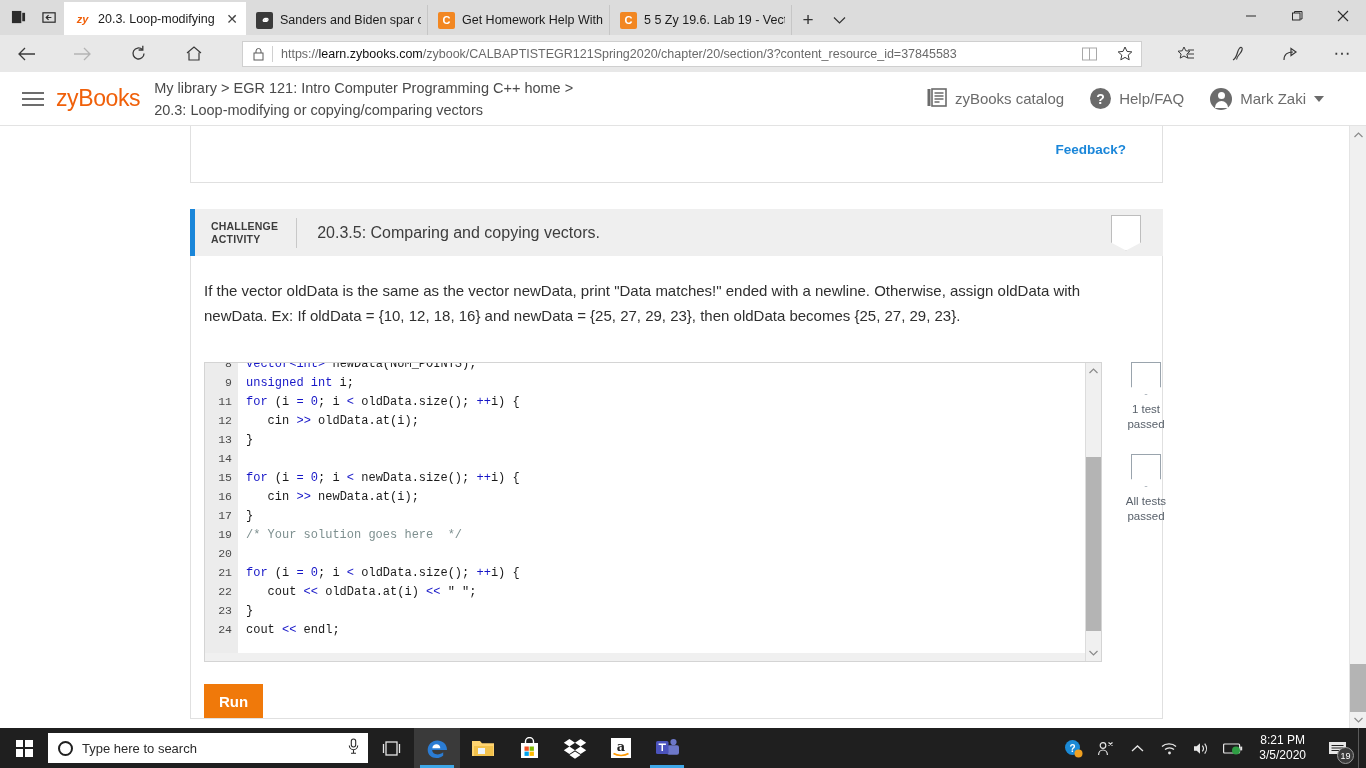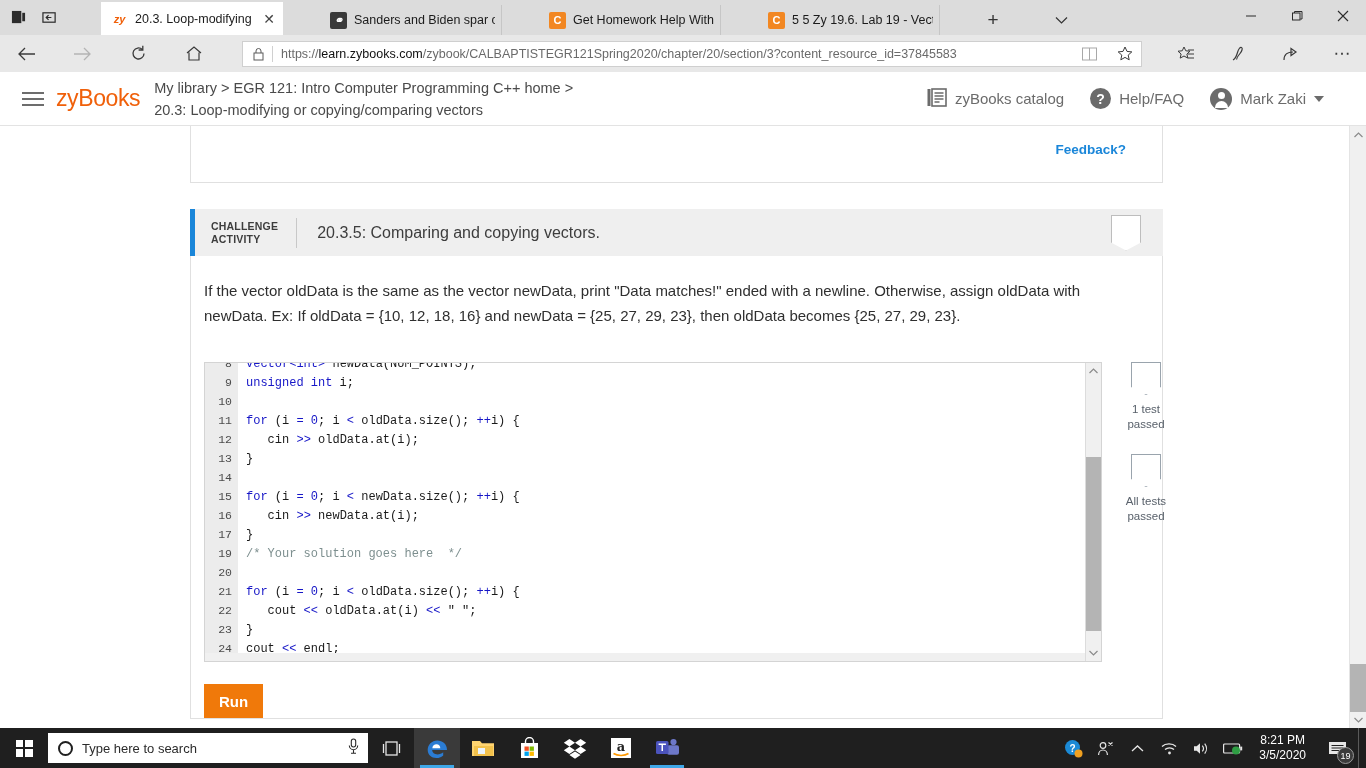--- a/index.html
+++ b/index.html
@@ -8,21 +8,21 @@
     overflow: hidden;
     font-family: "Liberation Sans", sans-serif;
     background: #fff;
   }
 
   
   .browser { width: 1366px; height: 728px; background: #e8e8e8; position: relative; }
 
   .tabstrip {
     height: 35px; background: #dcdcdc;
-    display: flex; align-items: flex-end; position: relative; gap: 37px;
+    display: flex; align-items: flex-end; position: relative;
   }
   .tab-syscorner {
     display: flex; align-items: center; height: 35px; padding: 0 6px 0 10px; gap: 14px;
   }
   .sysicon { width: 17px; height: 17px; display: flex; align-items: center; justify-content: center; color: #2b2b2b; }
 
   .tab {
     height: 30px; min-width: 150px; max-width: 182px;
     display: flex; align-items: center; gap: 7px;
     padding: 0 6px 0 10px;
@@ -364,21 +364,20 @@
 
         <div class="act-body">
           <div class="prompt">If the vector oldData is the same as the vector newData, print "Data matches!" ended with a newline. Otherwise, assign oldData with newData. Ex: If oldData = {10, 12, 18, 16} and newData = {25, 27, 29, 23}, then oldData becomes {25, 27, 29, 23}.</div>
 
           <div class="editor-wrap">
             <div class="editor">
               <div class="gutter"></div>
               <div class="code-area" id="code-lines">
                   <div class="cline"><span class="ln">8</span><span class="src"><span class="kw">vector</span><span class="op">&lt;</span><span class="kw">int</span><span class="op">&gt;</span> newData(NUM_POINTS);</span></div>
                   <div class="cline"><span class="ln">9</span><span class="src"><span class="kw">unsigned</span> <span class="kw">int</span> i;</span></div>
-                  <div class="cline"><span class="ln">10</span><span class="src"></span></div>
                   <div class="cline"><span class="ln">11</span><span class="src"><span class="kw">for</span> (i <span class="op">=</span> <span class="num">0</span>; i <span class="op">&lt;</span> oldData.size(); <span class="op">+</span><span class="op">+</span>i) {</span></div>
                   <div class="cline"><span class="ln">12</span><span class="src">   cin <span class="op">&gt;</span><span class="op">&gt;</span> oldData.at(i);</span></div>
                   <div class="cline"><span class="ln">13</span><span class="src">}</span></div>
                   <div class="cline"><span class="ln">14</span><span class="src"></span></div>
                   <div class="cline"><span class="ln">15</span><span class="src"><span class="kw">for</span> (i <span class="op">=</span> <span class="num">0</span>; i <span class="op">&lt;</span> newData.size(); <span class="op">+</span><span class="op">+</span>i) {</span></div>
                   <div class="cline"><span class="ln">16</span><span class="src">   cin <span class="op">&gt;</span><span class="op">&gt;</span> newData.at(i);</span></div>
                   <div class="cline"><span class="ln">17</span><span class="src">}</span></div>
                   <div class="cline"><span class="ln">19</span><span class="src"><span class="cm">/* Your solution goes here  */</span></span></div>
                   <div class="cline"><span class="ln">20</span><span class="src"></span></div>
                   <div class="cline"><span class="ln">21</span><span class="src"><span class="kw">for</span> (i <span class="op">=</span> <span class="num">0</span>; i <span class="op">&lt;</span> oldData.size(); <span class="op">+</span><span class="op">+</span>i) {</span></div>

